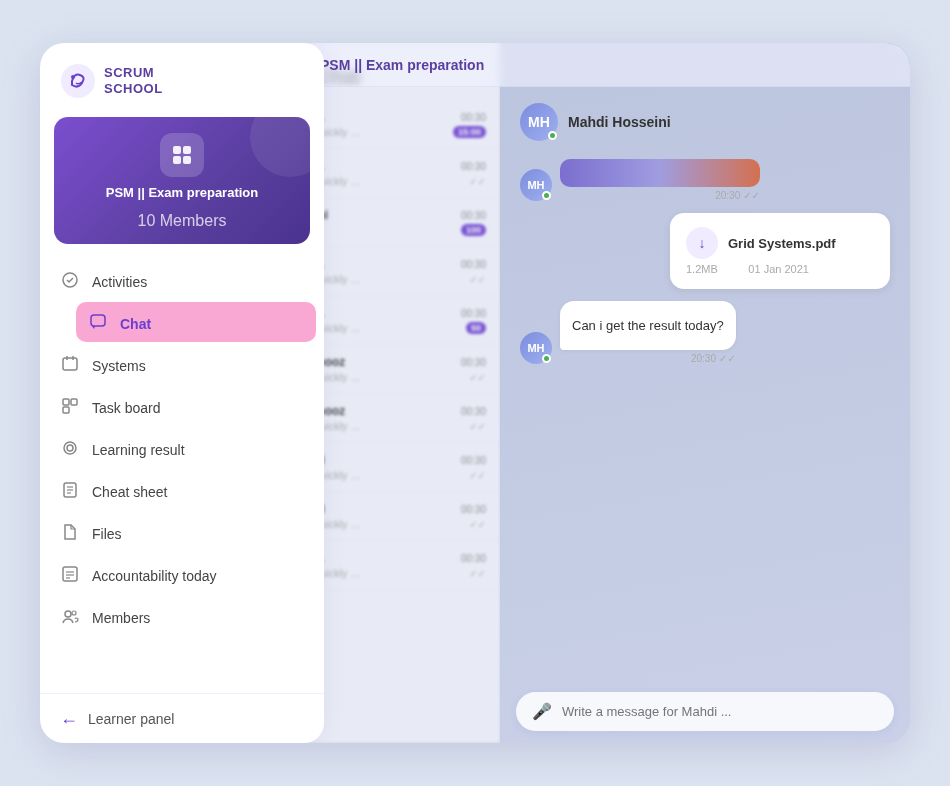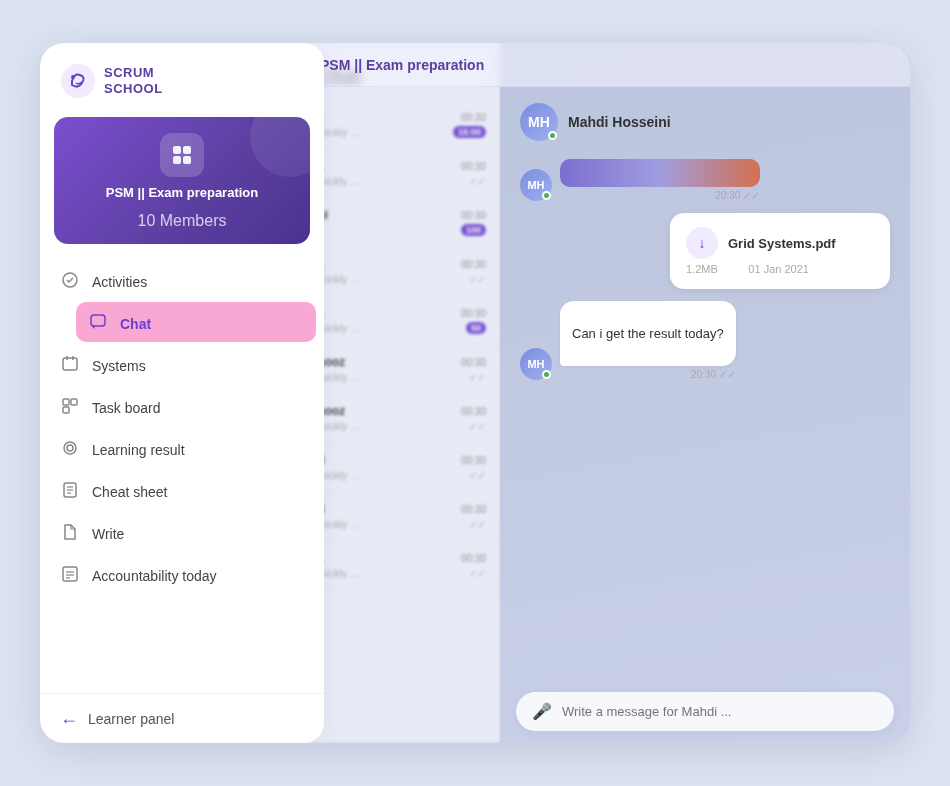--- a/index.html
+++ b/index.html
@@ -329,21 +329,21 @@
       gap: 8px;
     }
 
     .message-row.sent {
       flex-direction: row-reverse;
     }
 
     .message-bubble {
       background: #fff;
       border-radius: 14px 14px 14px 4px;
-      padding: 25px 12px;
+      padding: 17px 12px;
       max-width: 280px;
       font-size: 13px;
       color: #333;
       box-shadow: 0 1px 4px rgba(0,0,0,0.06);
     }
 
     .message-meta {
       font-size: 10px;
       color: #aaa;
       margin-top: 3px;
@@ -546,35 +546,46 @@
       </div>
 
 
       <div class="nav-item">
         <span class="nav-icon">
           <svg width="18" height="18" viewBox="0 0 18 18">
               <path d="M4 2 L10 2 L14 6 L14 16 L4 16 Z" fill="none" stroke="#888" stroke-width="1.5"></path>
               <path d="M10 2 L10 6 L14 6" fill="none" stroke="#888" stroke-width="1.2"></path>
             </svg>
         </span>
-        <span class="nav-item-label">Write</span>
+        <span class="nav-item-label">Files</span>
       </div>
 
       <div class="nav-item">
         <span class="nav-icon">
           <svg width="18" height="18" viewBox="0 0 18 18">
               <rect x="2" y="2" width="14" height="14" rx="2" fill="none" stroke="#888" stroke-width="1.5"></rect>
               <line x1="5" y1="7" x2="13" y2="7" stroke="#888" stroke-width="1.2"></line>
               <line x1="5" y1="10" x2="13" y2="10" stroke="#888" stroke-width="1.2"></line>
               <line x1="5" y1="13" x2="9" y2="13" stroke="#888" stroke-width="1.2"></line>
             </svg>
         </span>
         <span class="nav-item-label">Accountability today</span>
       </div>
 
+      <div class="nav-item">
+        <span class="nav-icon">
+          <svg width="18" height="18" viewBox="0 0 18 18">
+              <circle cx="7" cy="7" r="3" fill="none" stroke="#888" stroke-width="1.5"></circle>
+              <path d="M2 16 Q3 12 7 12 Q11 12 12 16" fill="none" stroke="#888" stroke-width="1.5"></path>
+              <circle cx="13" cy="6" r="2" fill="none" stroke="#888" stroke-width="1.2"></circle>
+              <path d="M14 12 Q15 10 17 12 Q17 15 14 15" fill="none" stroke="#888" stroke-width="1.2"></path>
+            </svg>
+        </span>
+        <span class="nav-item-label">Members</span>
+      </div>
 
     </div>
 
     <div class="sidebar-footer">
       <span class="footer-arrow">←</span>
       <span class="footer-label">Learner panel</span>
     </div>
 
   </div>
 

